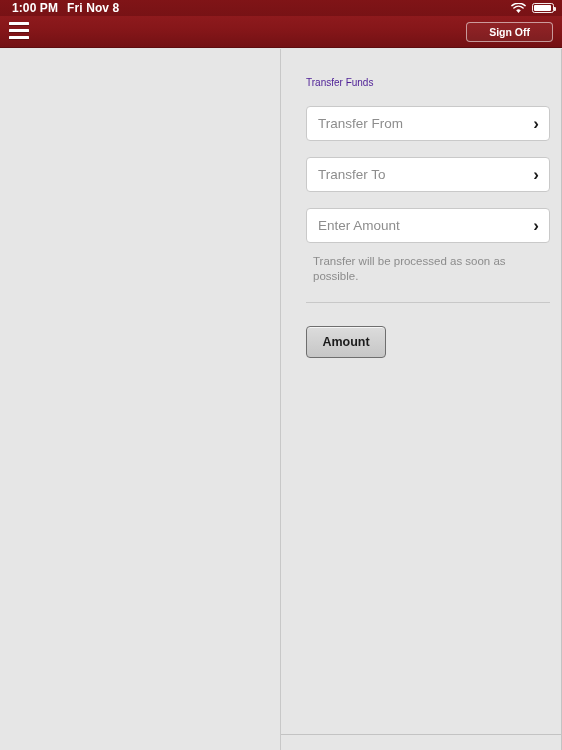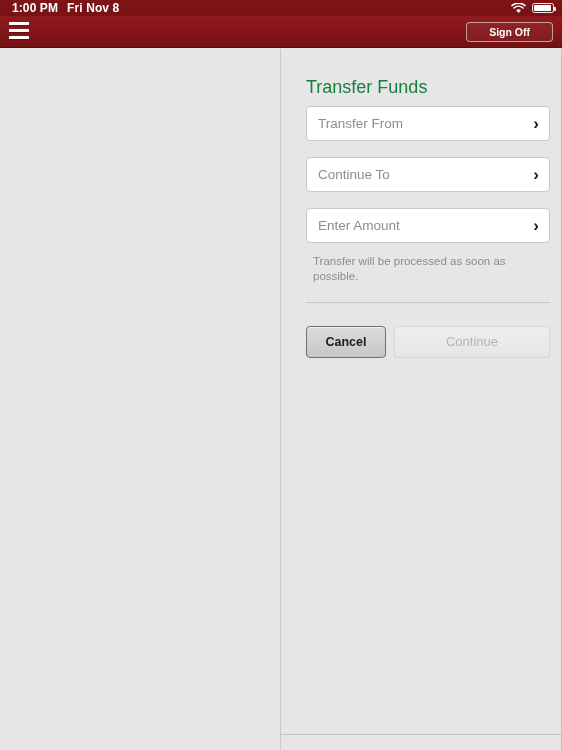--- a/index.html
+++ b/index.html
@@ -169,22 +169,22 @@
     width: 280px;
     height: 686px;
     border-bottom: 1px solid #c3c3c3;
     box-sizing: border-box;
   }
 
   .section-title {
     position: absolute;
     left: 25px;
     top: 28px;
-    font-size: 18px;
-    color: #15803d;
+    font-size: 10px;
+    color: #4c1d95;
   }
 
   
   .field {
     position: absolute;
     left: 25px;
     width: 244px;
     height: 35px;
     background: #ffffff;
     border: 1px solid #c9c9c9;
@@ -304,33 +304,32 @@
       <div class="right-inner">
 
         <div class="section-title">Transfer Funds</div>
 
         <div class="field" id="field-from">
           <span class="ph">Transfer From</span>
           <span class="chev">›</span>
         </div>
 
         <div class="field" id="field-to">
-          <span class="ph">Continue To</span>
+          <span class="ph">Transfer To</span>
           <span class="chev">›</span>
         </div>
 
         <div class="field" id="field-amount">
           <span class="ph">Enter Amount</span>
           <span class="chev">›</span>
         </div>
 
         <div class="note">Transfer will be processed as soon as possible.</div>
 
         <div class="divider"></div>
 
-        <div class="btn btn-cancel">Cancel</div>
-        <div class="btn btn-continue">Continue</div>
+        <div class="btn btn-cancel">Amount</div>
 
       </div>
     </div>
 
   </div>
 </div>
 
 </body></html>

